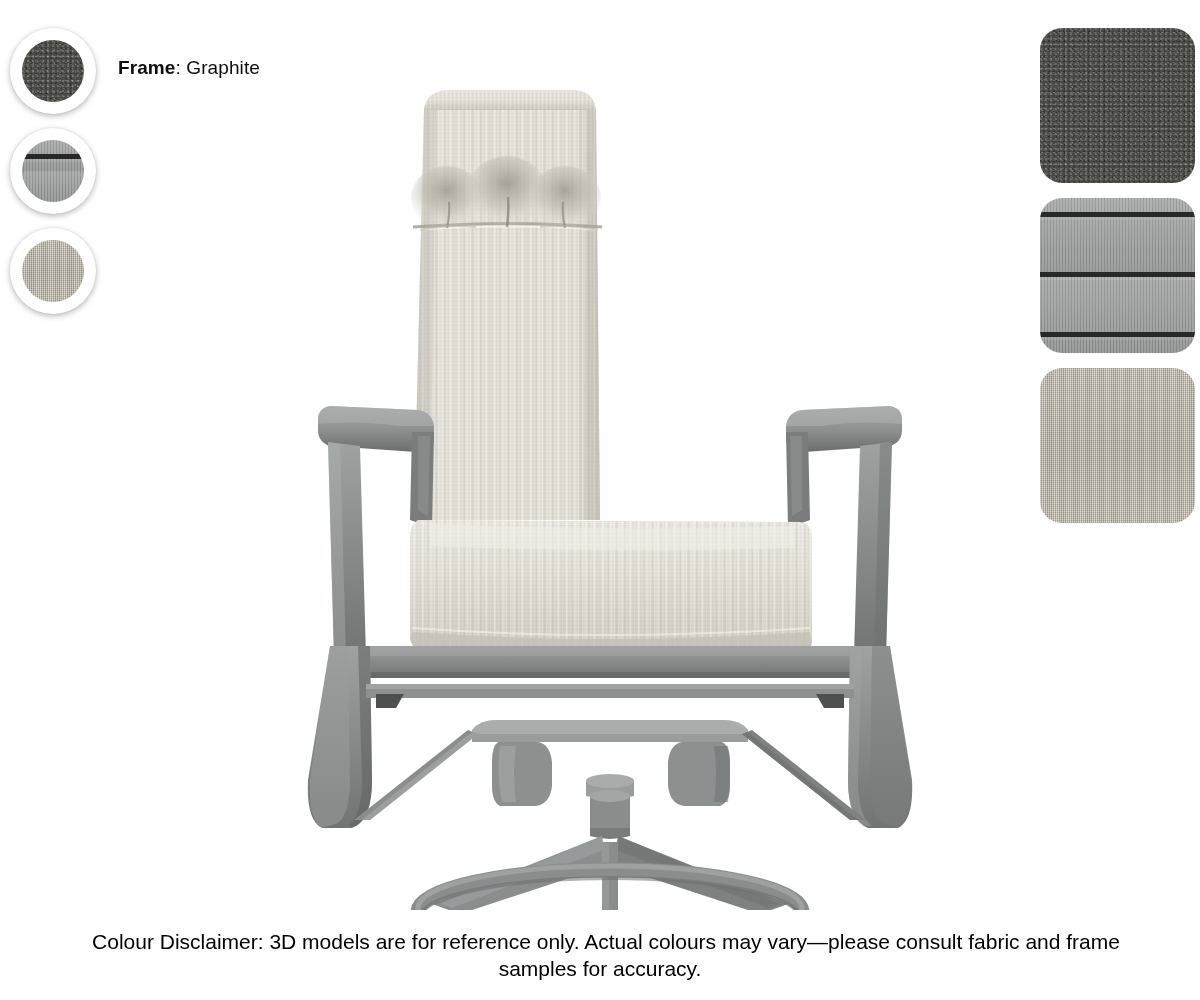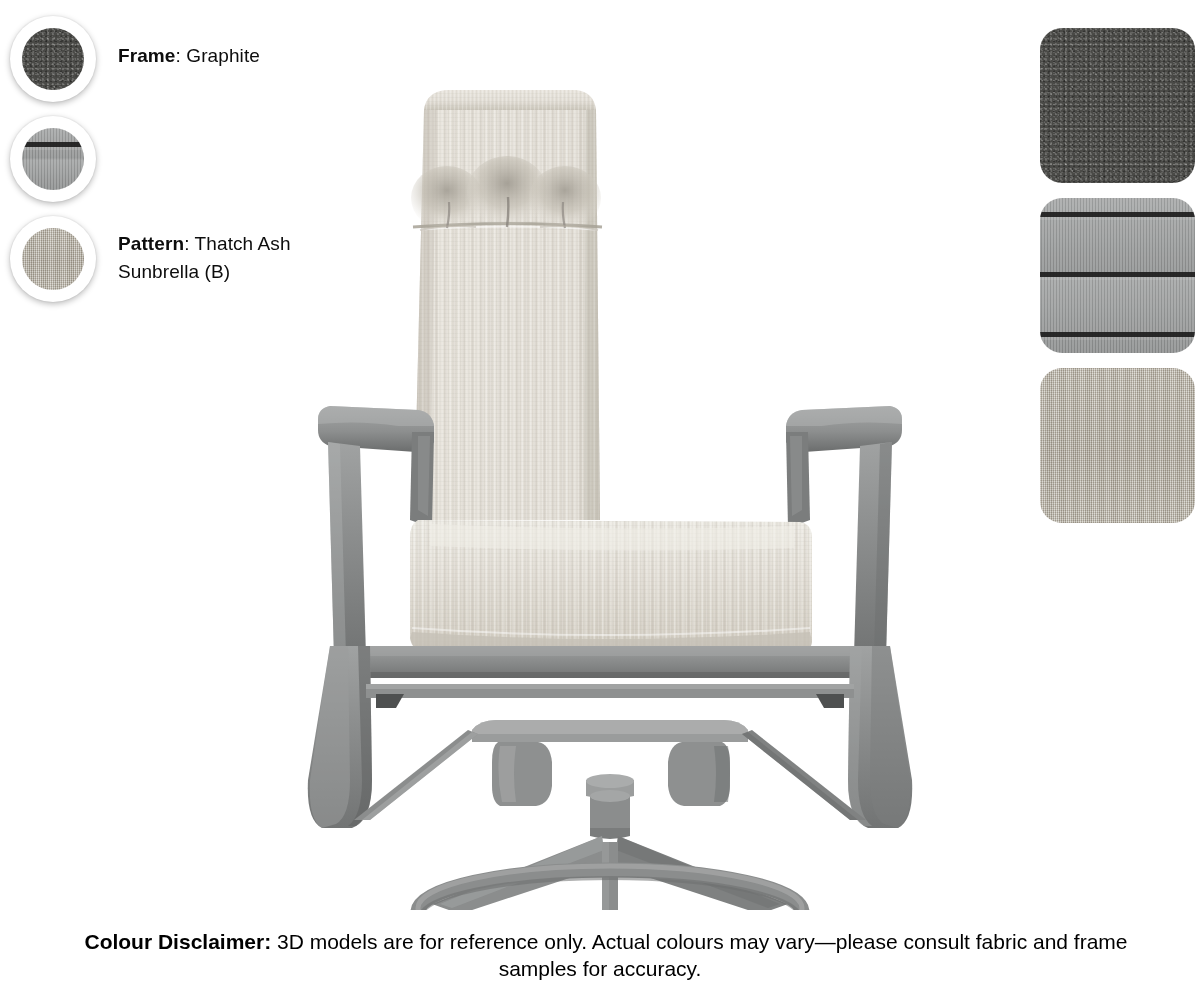--- a/index.html
+++ b/index.html
@@ -18,21 +18,21 @@
     position: relative;
     width: 1200px;
     height: 1000px;
     background: #ffffff;
   }
 
   
   #legend {
     position: absolute;
     left: 0px;
-    top: 16px;
+    top: 28px;
     width: 340px;
   }
   .legend-row {
     position: relative;
     display: flex;
     align-items: flex-start;
     margin-bottom: 14px;
     min-height: 86px;
   }
   .chip-outer {
@@ -146,21 +146,21 @@
     position: absolute;
     left: 50%;
     transform: translateX(-50%);
     top: 928px;
     width: 1070px;
     text-align: center;
     font-size: 21px;
     line-height: 27px;
     color: #000000;
   }
-  #disclaimer b { font-weight: bold; margin-left: 12px; }
+  #disclaimer b { font-weight: normal; margin-left: 12px; }
 </style>
 </head>
 <body>
 
 <div id="stage">
 
   <div id="legend">
 
     <div class="legend-row">
       <div class="chip-outer">
@@ -172,21 +172,20 @@
     <div class="legend-row two-line">
       <div class="chip-outer">
         <div class="chip-inner tex-capegrey"></div>
       </div>
     </div>
 
     <div class="legend-row two-line">
       <div class="chip-outer">
         <div class="chip-inner tex-thatch"></div>
       </div>
-      <div class="legend-text"><b>Pattern</b><span>: Thatch Ash Sunbrella (B)</span></div>
     </div>
 
   </div>
 
   <div id="tiles">
     <div class="tile tex-graphite"></div>
     <div class="tile tex-capegrey"></div>
     <div class="tile tex-thatch"></div>
   </div>
 

